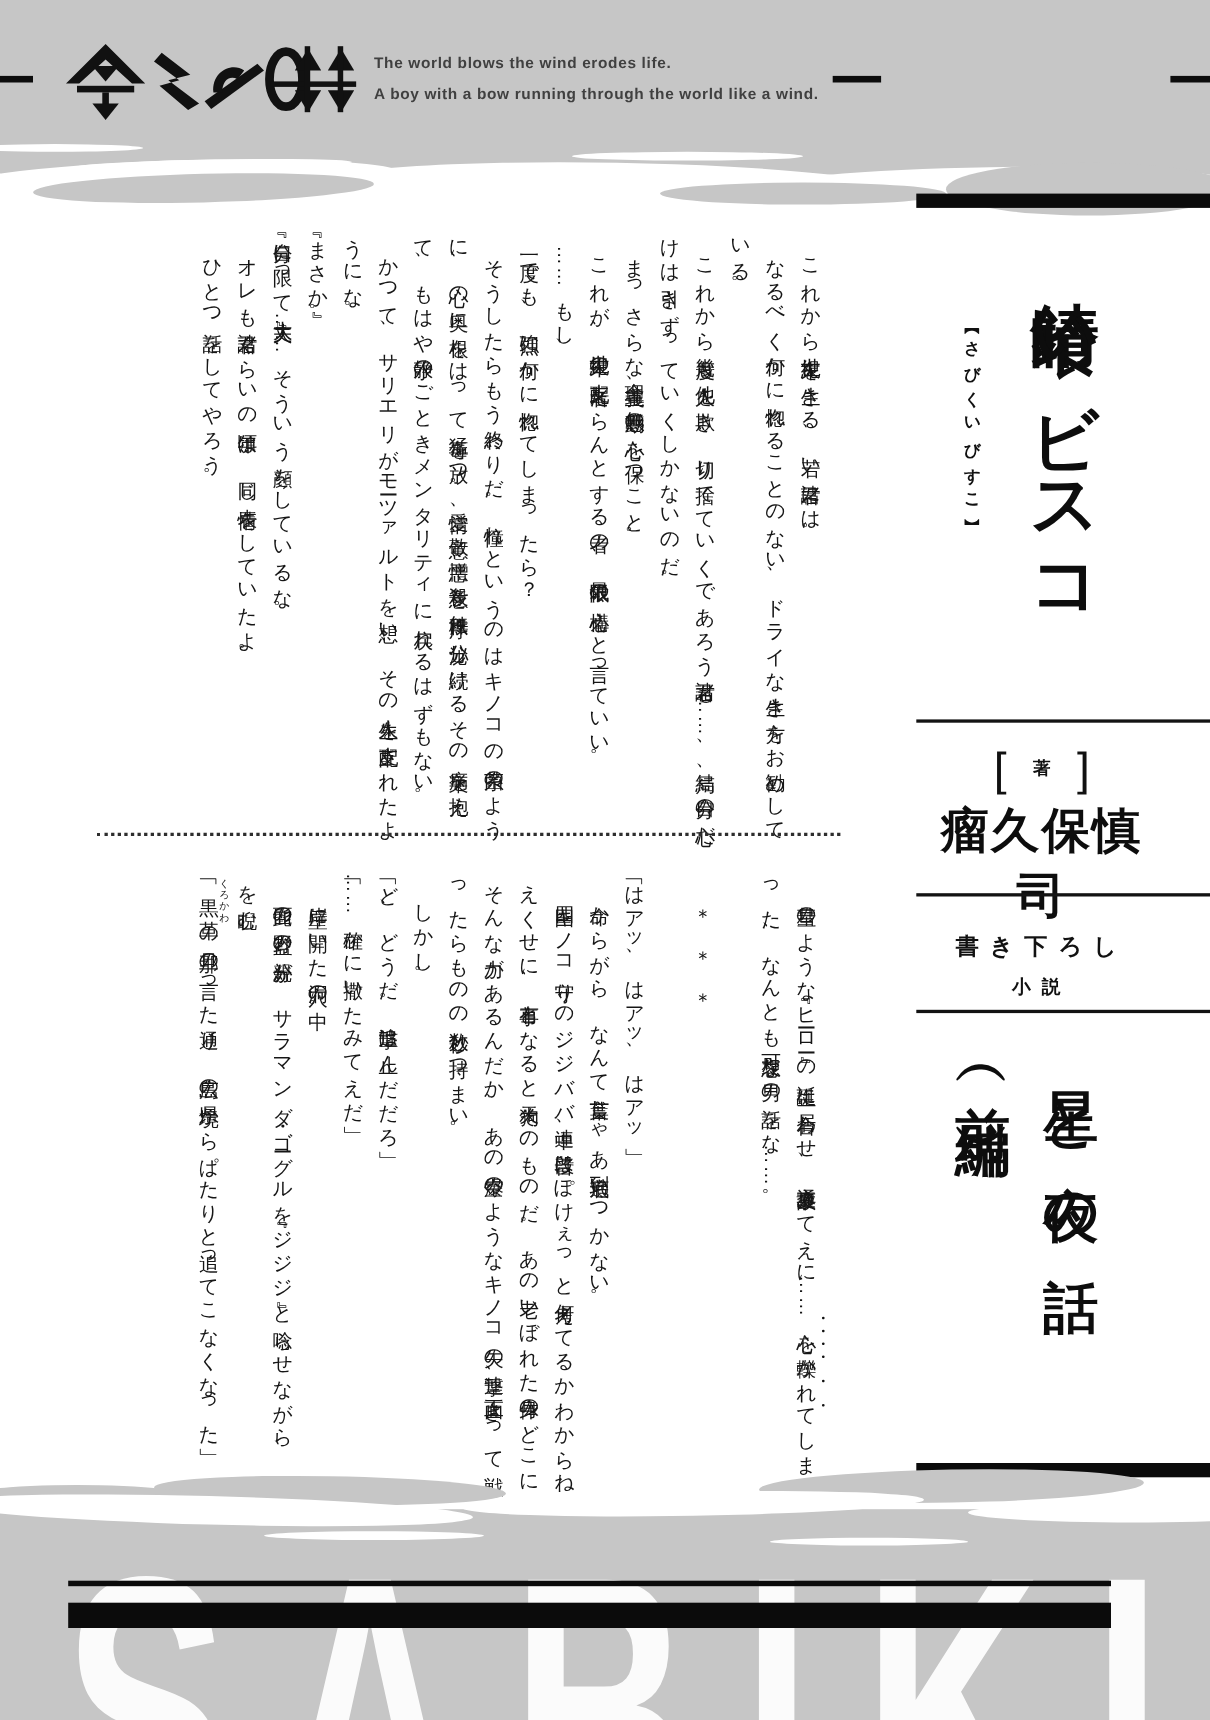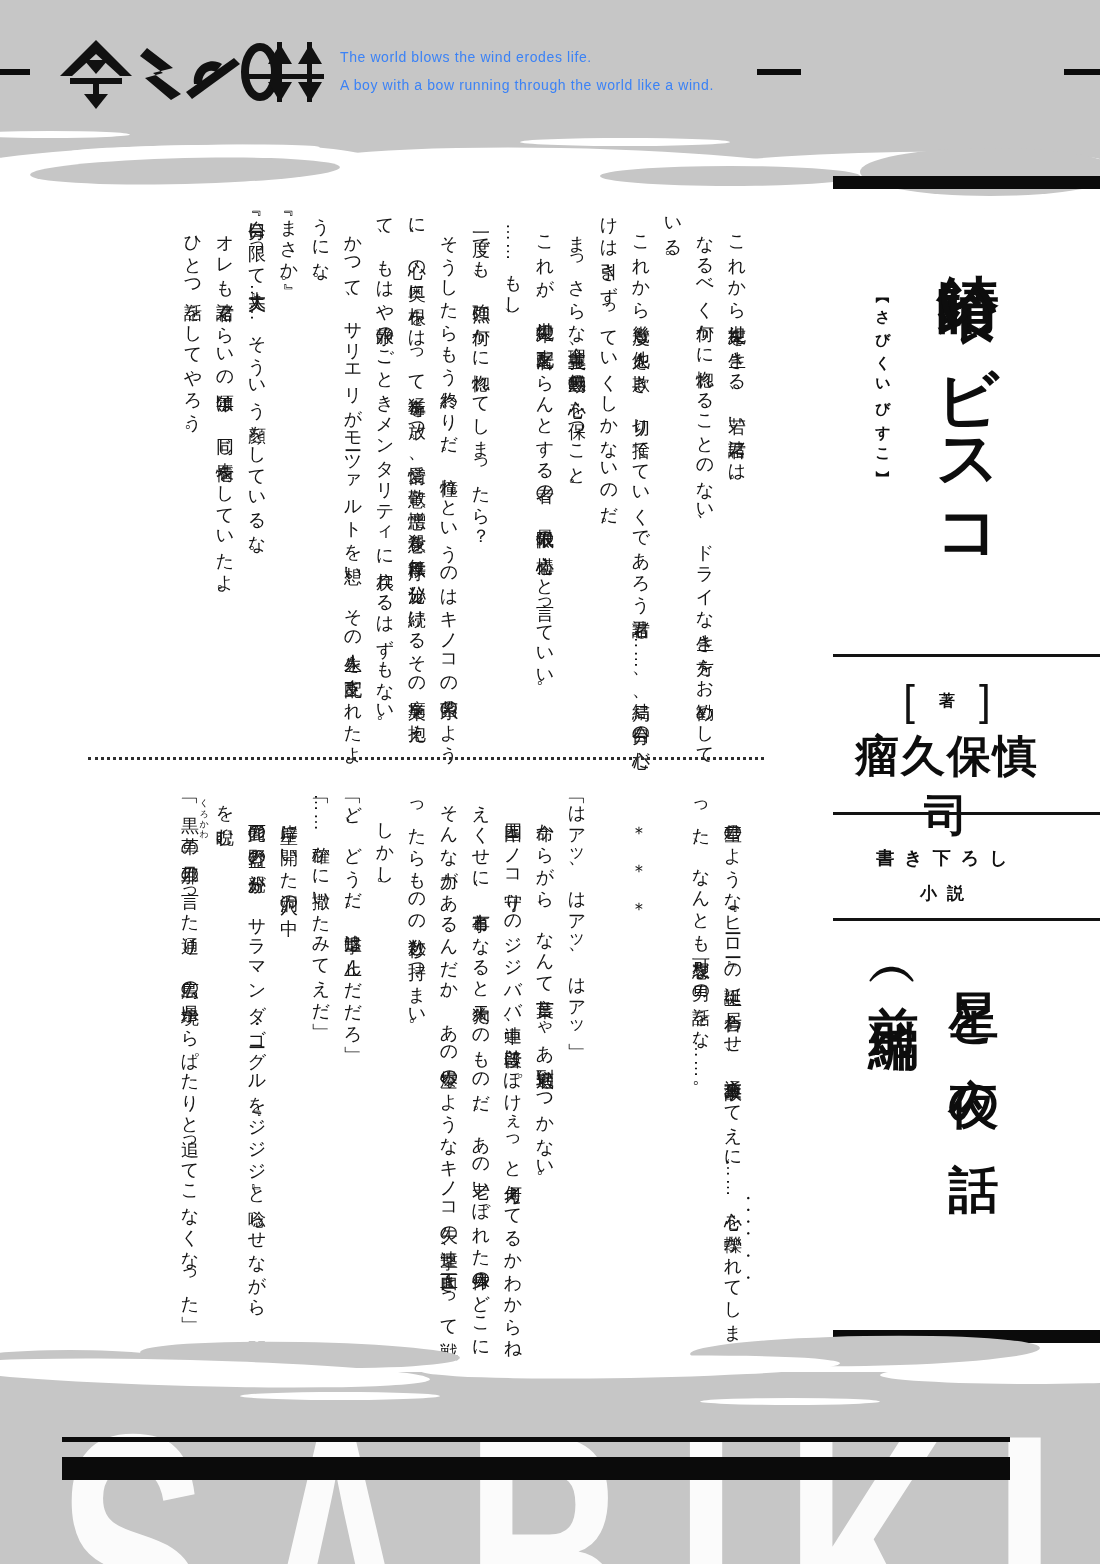--- a/index.html
+++ b/index.html
@@ -19,22 +19,22 @@
   .gb1{top:158px;left:30px;width:310px;height:26px;transform:rotate(-1.4deg);}
   .gb2{top:166px;left:600px;width:260px;height:20px;}
   .gb3{top:148px;left:860px;width:260px;height:48px;}
 
   .dash{position:absolute;top:69px;height:6px;background:#0c0c0c;}
   .dash-left{left:0;width:30px;}
   .dash-mid{left:757px;width:44px;}
   .dash-right{left:1064px;width:36px;}
 
   .logo{position:absolute;left:52px;top:32px;}
-  .tagline{position:absolute;left:340px;top:50px;font-weight:normal;font-size:14px;
-           letter-spacing:0.6px;color:#3b82f6;line-height:1;}
+  .tagline{position:absolute;left:340px;top:50px;font-weight:bold;font-size:14px;
+           letter-spacing:0.6px;color:#404040;line-height:1;}
   .tagline .t2{margin-top:14px;}
 
   
   .rp-bar{position:absolute;left:833px;right:0;height:13px;background:#0b0b0b;}
   .rp-bar.top{top:176px;}
   .rp-bar.bottom{top:1330px;}
   .rp-rule{position:absolute;left:833px;right:0;height:3px;background:#131313;}
   .r1{top:654px;}  .r2{top:812px;}  .r3{top:918px;}
 
   .calligraphy{position:absolute;top:226px;right:96px;writing-mode:vertical-rl;
@@ -44,21 +44,21 @@
     text-orientation:mixed;font-size:15px;font-weight:bold;letter-spacing:6px;color:#111;}
 
   .author-block{position:absolute;top:678px;left:833px;width:228px;text-align:center;}
   .author-brackets{line-height:44px;}
   .br{font-size:42px;font-weight:400;vertical-align:middle;color:#111;}
   .author-label{font-size:16px;font-weight:bold;vertical-align:middle;margin:0 24px;color:#111;}
   .author-name{font-size:44px;font-weight:bold;letter-spacing:2px;margin-top:4px;color:#0d0d0d;}
 
   .category{position:absolute;top:846px;left:833px;width:228px;text-align:center;
             font-weight:bold;color:#111;}
-  .category .c1{font-size:18px;letter-spacing:10px;}
+  .category .c1{font-size:21px;letter-spacing:10px;}
   .category .c2{font-size:17px;letter-spacing:10px;margin-top:12px;}
 
   .episode-title{position:absolute;top:952px;right:86px;writing-mode:vertical-rl;
     text-orientation:mixed;font-size:50px;font-weight:bold;letter-spacing:14px;
     line-height:80px;color:#0d0d0d;}
 
   
   .jp-block{position:absolute;left:90px;right:347px;writing-mode:vertical-rl;
     text-orientation:mixed;font-size:18px;line-height:32px;letter-spacing:1.5px;
     color:#161616;}

